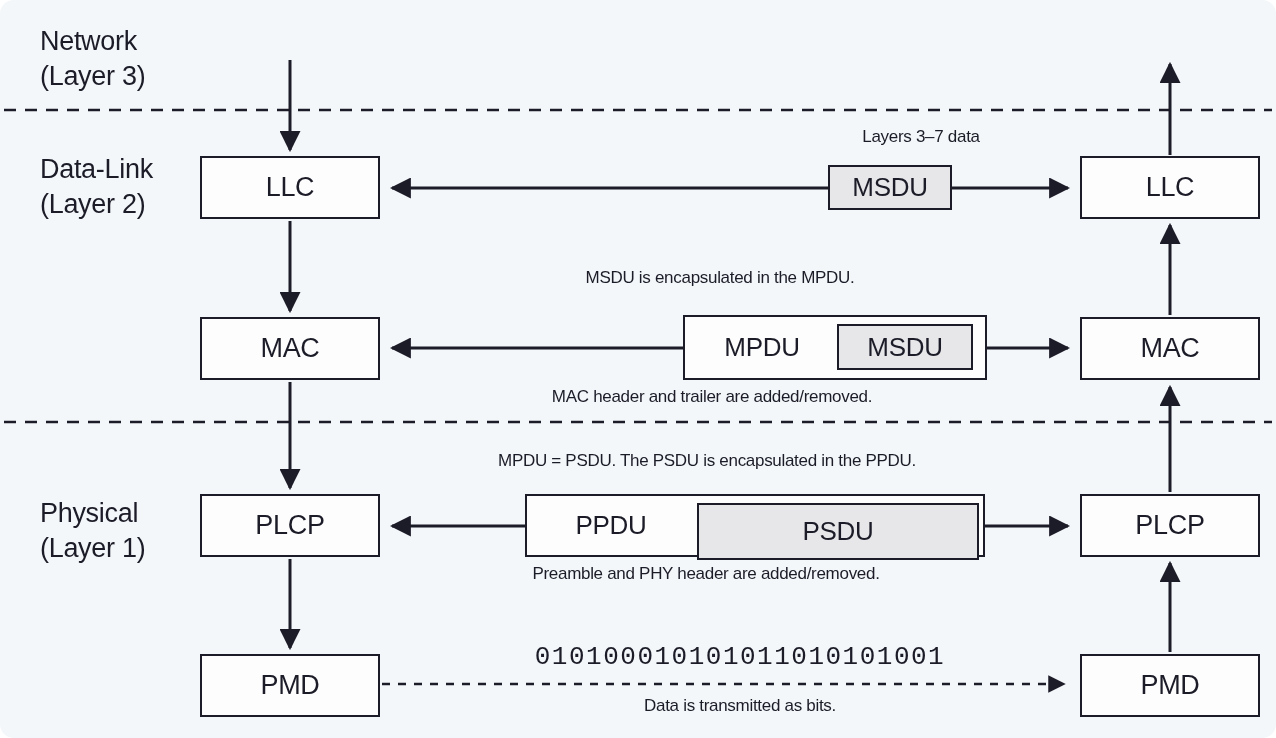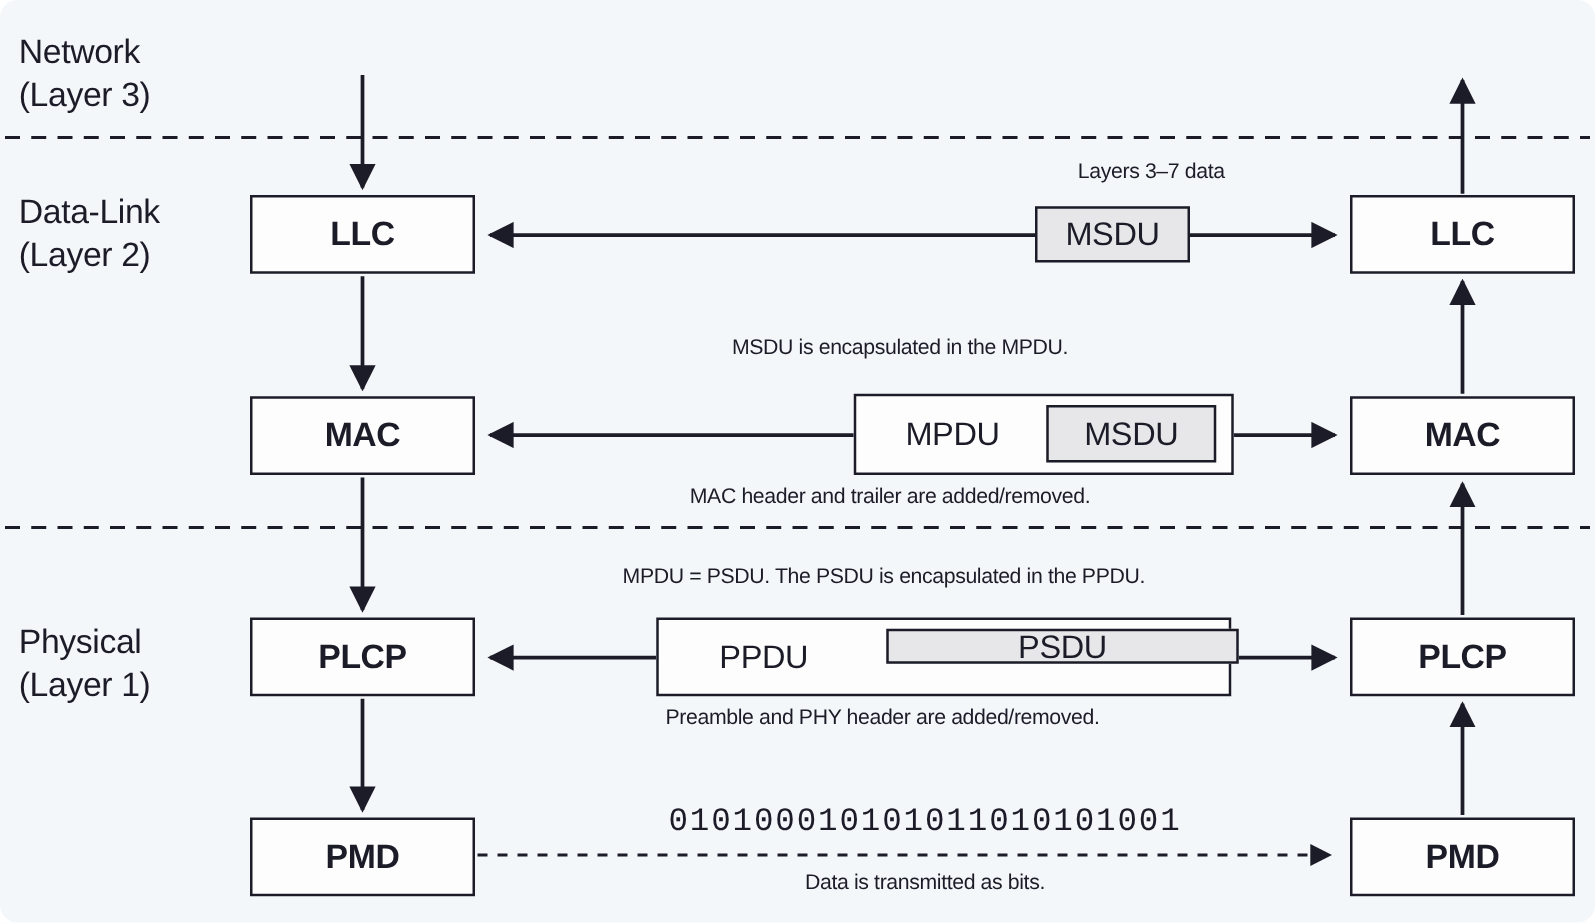--- a/index.html
+++ b/index.html
@@ -15,28 +15,28 @@
     position:relative;width:1276px;height:738px;
     background:var(--bg);border-radius:14px;overflow:hidden;
   }
   .wires{position:absolute;inset:0;width:1276px;height:738px;}
   .wires path{stroke:var(--ink);fill:none;}
   .wires .solid{stroke-width:3;}
   .wires .sep{stroke-width:2.5;stroke-dasharray:12 9;}
   .wires .dash-arrow{stroke-width:2.5;stroke-dasharray:8 8;}
   #ah path{fill:var(--ink);stroke:none;}
   .layer-label{
-    position:absolute;left:15px;font-size:27px;line-height:35px;
+    position:absolute;left:40px;font-size:27px;line-height:35px;
     letter-spacing:-0.3px;white-space:nowrap;
   }
   .node{
     position:absolute;width:180px;height:63px;
     border:2px solid var(--ink);background:var(--box-fill);
     display:flex;align-items:center;justify-content:center;
-    font-size:27px;letter-spacing:-0.3px;font-weight:bold;
+    font-size:27px;letter-spacing:-0.3px;
   }
   .caption{
     position:absolute;transform:translateX(-50%);
     font-size:17px;letter-spacing:-0.3px;white-space:nowrap;
   }
   .unit{
     position:absolute;border:2px solid var(--ink);background:var(--unit-fill);
     display:flex;align-items:center;justify-content:center;
     font-size:26px;letter-spacing:-0.3px;text-align:center;
   }
@@ -119,20 +119,20 @@
   <div class="caption" style="left:720px;top:268px">MSDU is encapsulated in the MPDU.</div>
   <div class="pdu-outer" style="left:683px;top:315px;width:304px;height:65px">
     <div class="outer-label" style="left:0;width:154px">MPDU</div>
     <div class="unit" style="left:152px;top:7px;width:136px;height:46px">MSDU</div>
   </div>
   <div class="caption" style="left:712px;top:387px">MAC header and trailer are added/removed.</div>
 
   <div class="caption" style="left:707px;top:451px">MPDU = PSDU. The PSDU is encapsulated in the PPDU.</div>
   <div class="pdu-outer" style="left:525px;top:494px;width:460px;height:63px">
     <div class="outer-label" style="left:0;width:168px">PPDU</div>
-    <div class="unit" style="left:182px;top:7px;width:282px;height:28px">PSDU</div>
+    <div class="unit" style="left:170px;top:7px;width:282px;height:57px">PSDU</div>
   </div>
   <div class="caption" style="left:706px;top:564px">Preamble and PHY header are added/removed.</div>
 
   <div class="bitstream" style="left:740px;top:642px">010100010101011010101001</div>
   <div class="caption" style="left:740px;top:696px">Data is transmitted as bits.</div>
 
 </div>
 
 </body></html>

